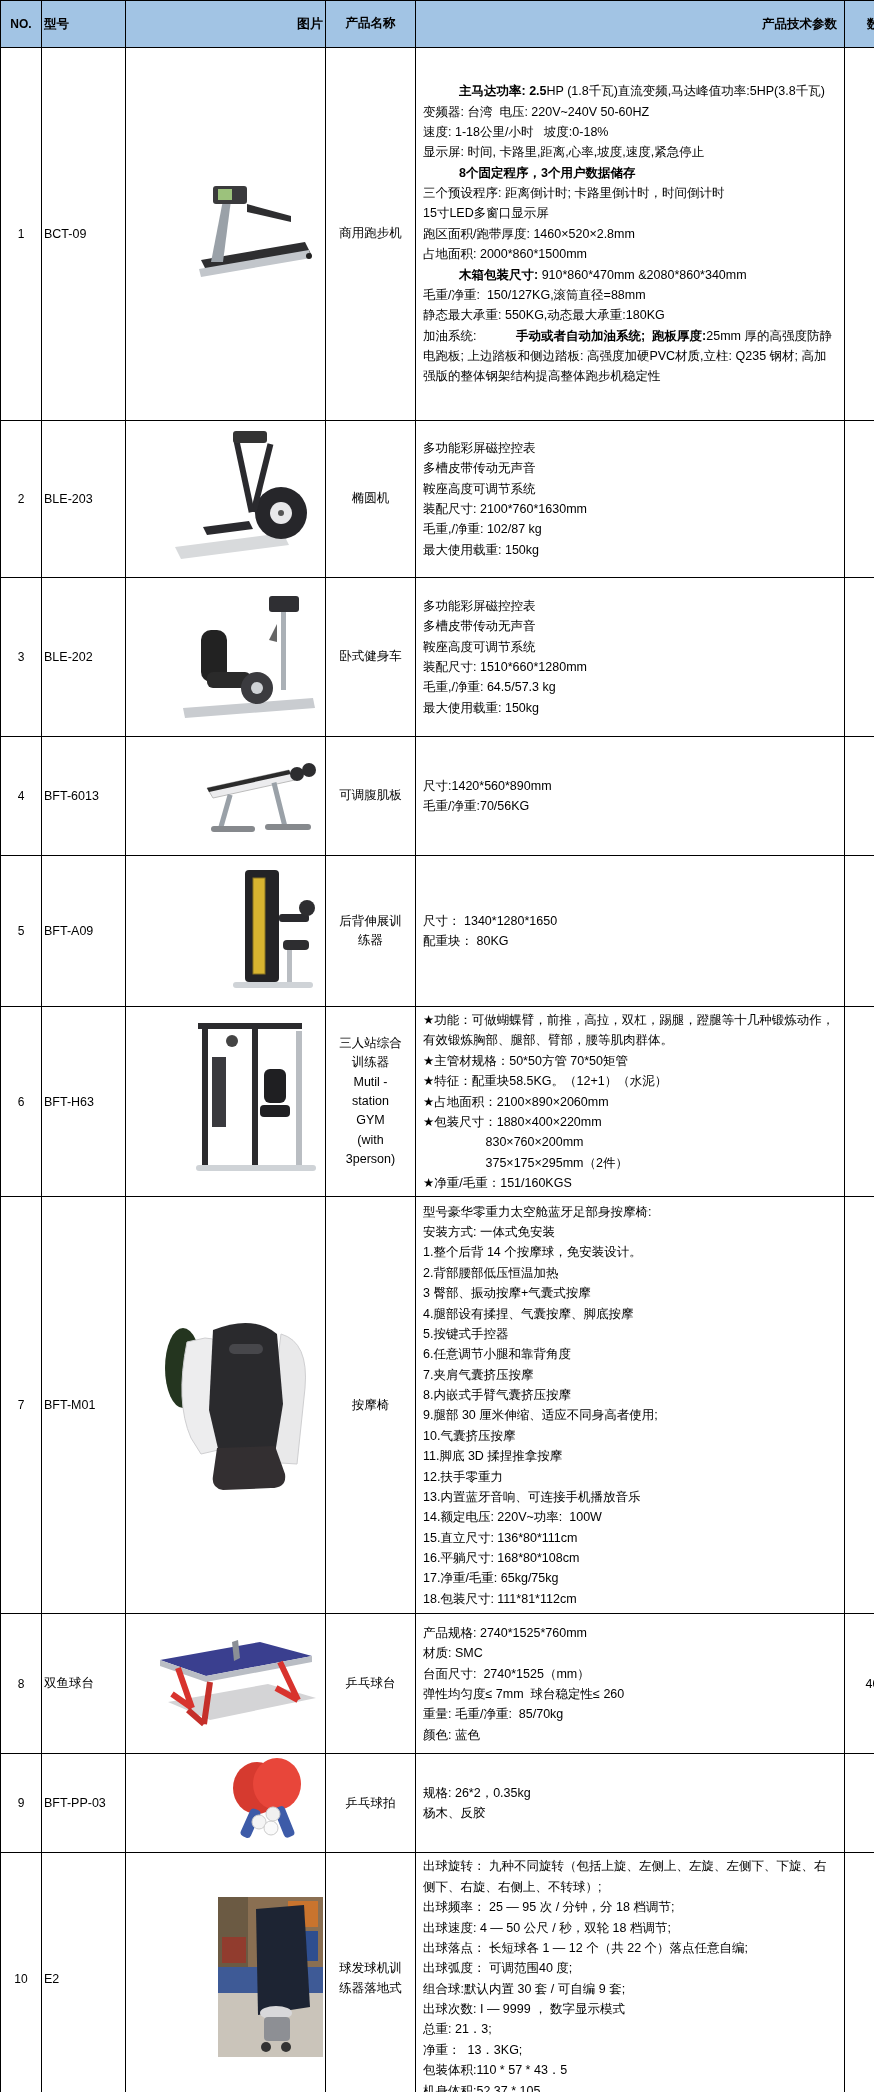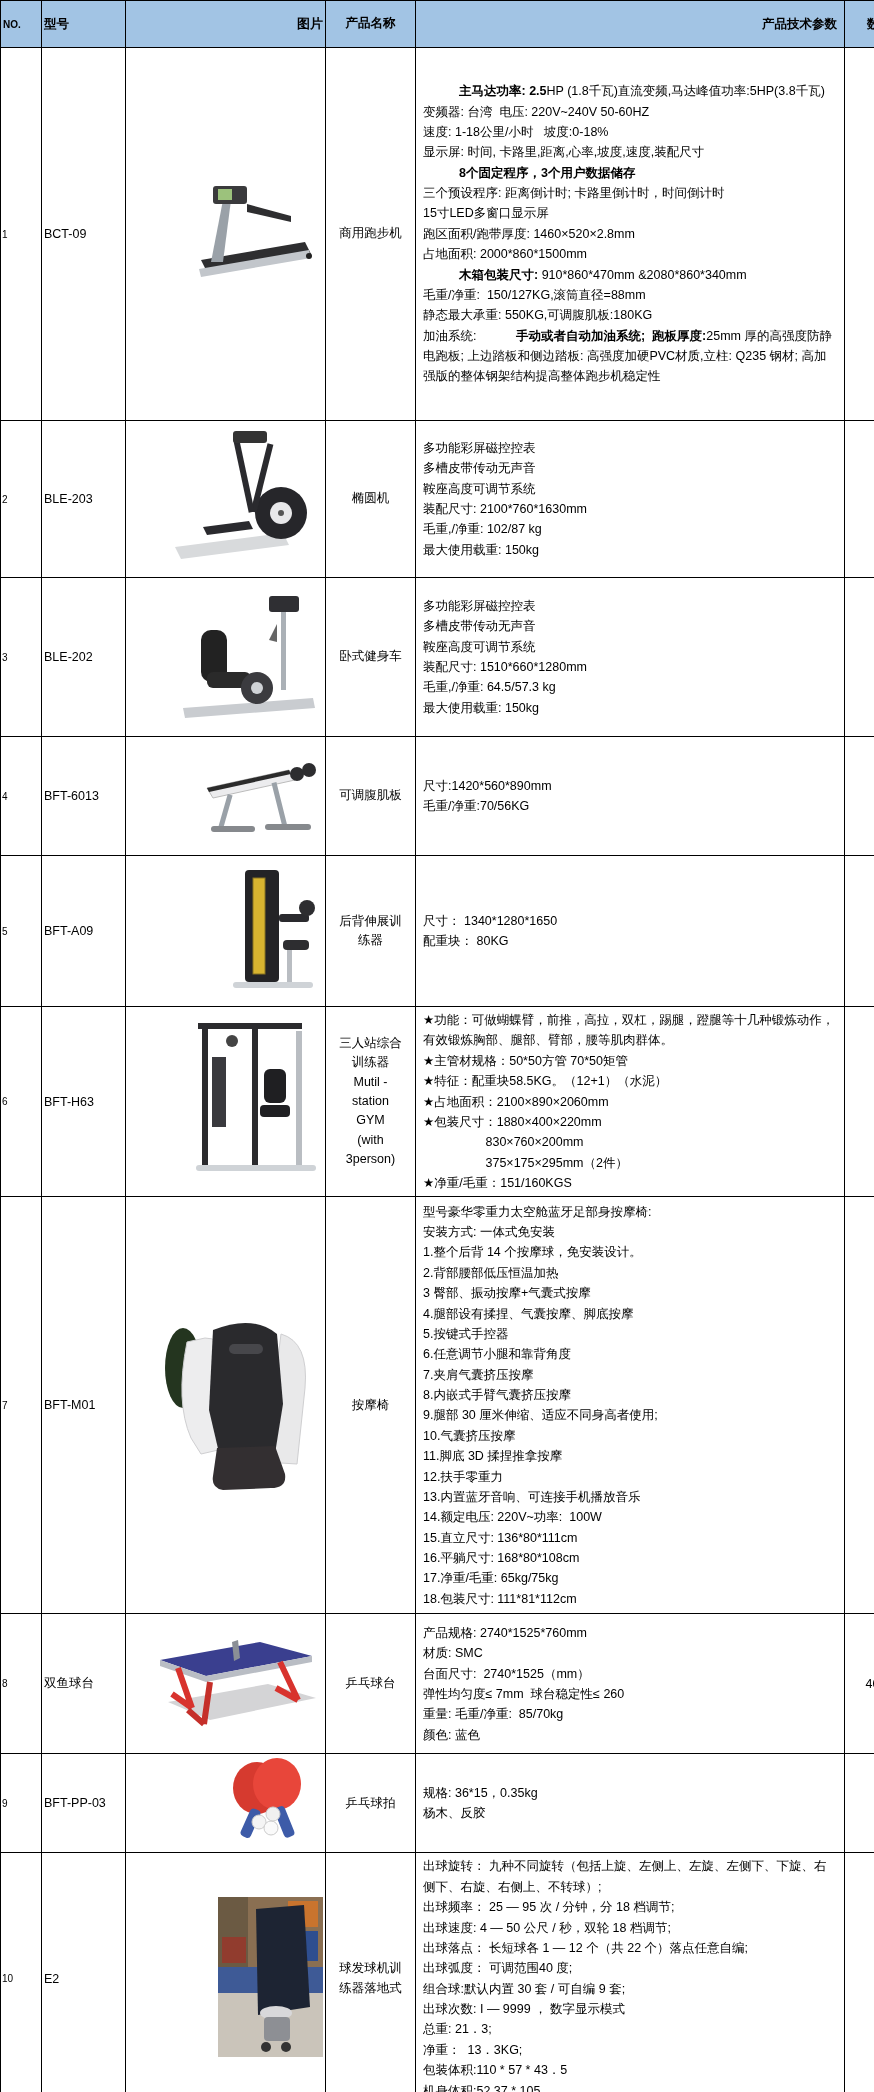--- a/index.html
+++ b/index.html
@@ -1,21 +1,21 @@
 <!DOCTYPE html>
 <html style="--header-bg: #A2C4E4;"><head>
 <meta charset="utf-8">
 <style>
   :root{ --header-bg:#A2C4E4; --grid:#000; }
   html,body{margin:0;padding:0;background:#fff;}
   body{width:874px;font-family:"Liberation Sans","DejaVu Sans",sans-serif;color:#000;}
   table{border-collapse:collapse;table-layout:fixed;width:874px;}
   th,td{border:1px solid var(--grid);overflow:hidden;}
   thead th{background:var(--header-bg);height:40px;font-size:13px;font-weight:bold;text-align:center;padding:0 2px;}
-  .td-no{width:36px;text-align:left;font-size:10px;}
+  .td-no{width:36px;text-align:center;font-size:12px;}
   .td-model{width:79px;text-align:left;font-size:12.5px;padding:0 2px;}
   .td-img{width:195px;text-align:right;vertical-align:middle;padding:2px;}
   .td-name{width:85px;text-align:center;font-size:12.5px;white-space:pre-line;line-height:1.55;padding:0 2px;}
   .td-params{width:414px;font-size:12.5px;padding:3px 7px;vertical-align:middle;}
   .td-qty{width:65px;text-align:center;font-size:12.5px;}
   .pline{white-space:pre-wrap;line-height:1.63;}
   .b{font-weight:bold;margin-left:36px;}
   
   tbody tr:nth-child(1){height:373px;}
   tbody tr:nth-child(2){height:157px;}
@@ -54,29 +54,29 @@
               <rect x="40" y="14" width="34" height="18" rx="3" fill="#3a3a3c"></rect>
               <rect x="45" y="17" width="14" height="11" fill="#9cc27c"></rect>
               <path d="M74,32 L118,44 L118,50 L74,40 Z" fill="#2e2e30"></path>
               <circle cx="136" cy="84" r="3" fill="#222"></circle>
             </svg></div></td>
         <td class="td-name">商用跑步机</td>
         <td class="td-params">
           <div class="pline"><span class="b">主马达功率: 2.5</span><span>HP (1.8千瓦)直流变频,马达峰值功率:5HP(3.8千瓦)</span></div>
           <div class="pline"><span>变频器: 台湾  电压: 220V~240V 50-60HZ</span></div>
           <div class="pline"><span>速度: 1-18公里/小时   坡度:0-18%</span></div>
-          <div class="pline"><span>显示屏: 时间, 卡路里,距离,心率,坡度,速度,装配尺寸</span></div>
+          <div class="pline"><span>显示屏: 时间, 卡路里,距离,心率,坡度,速度,紧急停止</span></div>
           <div class="pline"><span class="b">8个固定程序，3个用户数据储存</span></div>
           <div class="pline"><span>三个预设程序: 距离倒计时; 卡路里倒计时，时间倒计时</span></div>
           <div class="pline"><span>15寸LED多窗口显示屏</span></div>
           <div class="pline"><span>跑区面积/跑带厚度: 1460×520×2.8mm</span></div>
           <div class="pline"><span>占地面积: 2000*860*1500mm</span></div>
           <div class="pline"><span class="b">木箱包装尺寸:</span><span> 910*860*470mm &amp;2080*860*340mm</span></div>
           <div class="pline"><span>毛重/净重:  150/127KG,滚筒直径=88mm</span></div>
-          <div class="pline"><span>静态最大承重: 550KG,可调腹肌板:180KG</span></div>
+          <div class="pline"><span>静态最大承重: 550KG,动态最大承重:180KG</span></div>
           <div class="pline"><span>加油系统: </span><span class="b">手动或者自动加油系统;  跑板厚度:</span><span>25mm 厚的高强度防静电跑板; 上边踏板和侧边踏板: 高强度加硬PVC材质,立柱: Q235 钢材; 高加强版的整体钢架结构提高整体跑步机稳定性</span></div>
         </td>
         <td class="td-qty">2</td>
       </tr>
       <tr>
         <td class="td-no">2</td>
         <td class="td-model">BLE-203</td>
         <td class="td-img"><div class="imgwrap"><svg width="160" height="145" viewBox="0 0 160 145">
               <polygon points="12,122 120,108 126,120 18,134" fill="#d8dadc"></polygon>
               <circle cx="118" cy="88" r="26" fill="#26262a"></circle>
@@ -262,21 +262,21 @@
               <ellipse cx="44" cy="32" rx="24" ry="26" fill="#d63a2f"></ellipse>
               <ellipse cx="64" cy="28" rx="24" ry="26" fill="#e8463a"></ellipse>
               <rect x="32" y="52" width="11" height="30" rx="4" transform="rotate(24 37 67)" fill="#3d5ba8"></rect>
               <rect x="66" y="50" width="11" height="32" rx="4" transform="rotate(-22 71 66)" fill="#3d5ba8"></rect>
               <circle cx="46" cy="66" r="7" fill="#f4f4f4" stroke="#ccc"></circle>
               <circle cx="58" cy="72" r="7" fill="#fafafa" stroke="#ccc"></circle>
               <circle cx="60" cy="58" r="7" fill="#f0f0f0" stroke="#ccc"></circle>
             </svg></div></td>
         <td class="td-name">乒乓球拍</td>
         <td class="td-params">
-          <div class="pline"><span>规格: 36*15，0.35kg</span></div>
+          <div class="pline"><span>规格: 26*2，0.35kg</span></div>
           <div class="pline"><span>杨木、反胶</span></div>
         </td>
         <td class="td-qty">2</td>
       </tr>
       <tr>
         <td class="td-no">10</td>
         <td class="td-model">E2</td>
         <td class="td-img"><div class="imgwrap"><svg width="105" height="160" viewBox="0 0 105 160">
               <rect width="105" height="160" fill="#b9b2a6"></rect>
               <rect width="105" height="70" fill="#8a6f52"></rect>

